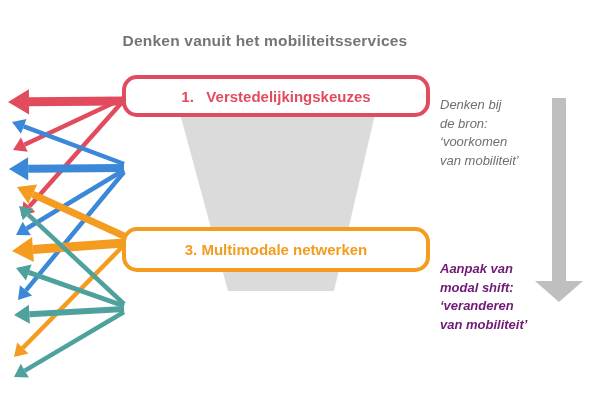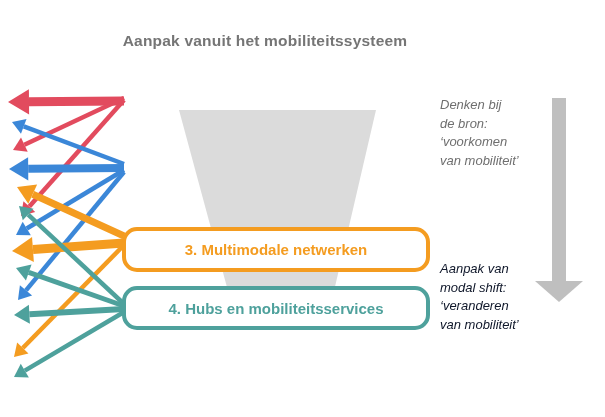--- a/index.html
+++ b/index.html
@@ -56,35 +56,35 @@
       <line x1="124" y1="304" x2="28.174743616448005" y2="214.56309404201815" stroke="#4EA19C" stroke-width="4.5"></line>
       <polygon points="19,206 33.5821157505511,208.76948104119342 22.767371482344917,220.35670704284288" fill="#4EA19C"></polygon>
       <line x1="124" y1="306" x2="28.734717276304774" y2="272.4807338564776" stroke="#4EA19C" stroke-width="5"></line>
       <polygon points="16,268 31.539324764248164,264.5097441539017 25.930109788361385,280.45172355905356" fill="#4EA19C"></polygon>
       <line x1="124" y1="309" x2="29.37714190213657" y2="314.161246805338" stroke="#4EA19C" stroke-width="6"></line>
       <polygon points="14,315 28.85972921711781,304.675347579994 29.894554587155334,323.647146030682" fill="#4EA19C"></polygon>
       <line x1="124" y1="312" x2="24.80462792908966" y2="370.61544713281063" stroke="#4EA19C" stroke-width="4.5"></line>
       <polygon points="14,377 20.77294813048603,363.7926043967122 28.83630772769329,377.43828986890907" fill="#4EA19C"></polygon>
     </svg>
 
-  <div class="title" style="color: rgb(117, 117, 117);">Aanpak vanuit het mobiliteitssysteem</div>
+  <div class="title" style="color: rgb(117, 117, 117);">Denken vanuit het mobiliteitsservices</div>
 
+  <div class="mbox" id="box-0" style="left: 122px; top: 75px; width: 300px; height: 34px; border-color: rgb(226, 75, 94); color: rgb(226, 75, 94);">
+    <span>1. &nbsp; Verstedelijkingskeuzes</span>
+  </div>
   <div class="mbox" id="box-2" style="left: 122px; top: 227px; width: 300px; height: 37px; border-color: rgb(244, 156, 32); color: rgb(244, 156, 32);">
     <span>3. Multimodale netwerken</span>
-  </div>
-  <div class="mbox" id="box-3" style="left: 122px; top: 286px; width: 300px; height: 36px; border-color: rgb(78, 161, 156); color: rgb(78, 161, 156);">
-    <span>4. Hubs en mobiliteitsservices</span>
   </div>
 
   <div class="ann" id="ann-0" style="left: 440px; top: 78px; color: rgb(111, 111, 111);">
     <span>Denken bij
 de bron:
 ‘voorkomen
 van mobiliteit’</span>
   </div>
-  <div class="ann" id="ann-1" style="left: 440px; top: 242px; color: #0f172a;">
+  <div class="ann" id="ann-1" style="left: 440px; top: 242px; color: #701a75; font-weight: bold;">
     <span>Aanpak van
 modal shift:
 ‘veranderen
 van mobiliteit’</span>
   </div>
 
 </div>
 
 </body></html>

